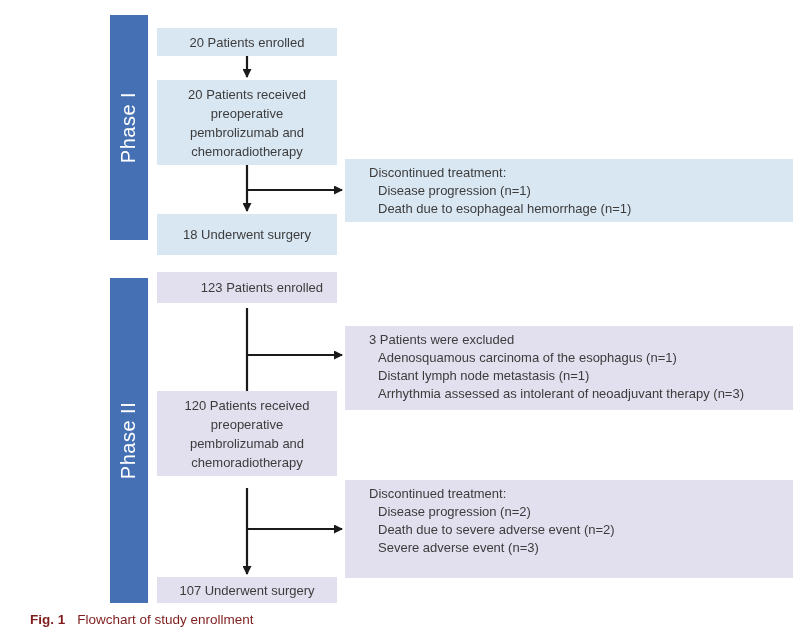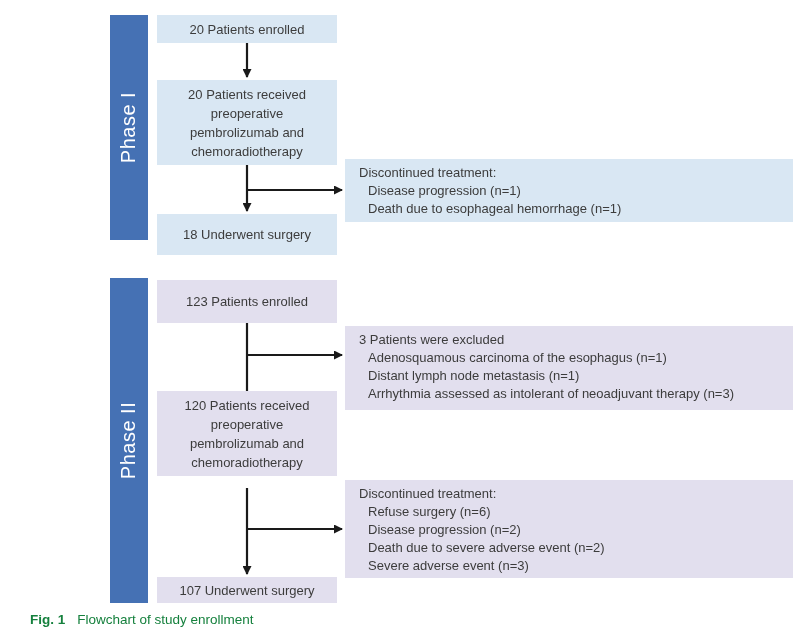--- a/index.html
+++ b/index.html
@@ -21,38 +21,38 @@
   #phase2-bar { top:278px; height:325px; }
 
   .node {
     position:absolute; left:157px; width:180px;
     display:flex; align-items:center; justify-content:center; text-align:center;
     font-size:13px; line-height:19px; color:#3c3c3c;
   }
   .node .inner { width:152px; }
   .p1 { background:#d9e7f3; }
   .p2 { background:#e2dfee; }
-  #p1-enrolled  { top:15px;  height:28px; }
+  #p1-enrolled  { top:28px;  height:28px; }
   #p1-treatment { top:80px;  height:85px;align-items:center; }
   #p1-surgery   { top:214px; height:41px; }
-  #p2-enrolled  { top:280px; height:43px; }
+  #p2-enrolled  { top:272px; height:31px;text-align:right; }
   #p2-treatment { top:391px; height:85px; }
   #p2-surgery   { top:577px; height:26px;align-items:center; }
 
   .side-box {
     position:absolute; left:345px; width:448px; box-sizing:border-box;
-    padding:5px 8px 5px 14px; font-size:13px; line-height:18px; color:#3c3c3c;
+    padding:5px 8px 5px 24px; font-size:13px; line-height:18px; color:#3c3c3c;
   }
   .side-box .item { padding-left:9px; }
   #p1-side { top:159px; height:63px; }
   #p2-excluded { top:326px; height:84px; }
   #p2-disc { top:480px; height:98px; }
 
   .caption {
-    position:absolute; left:30px; top:612px; font-size:13.5px; color:#15803d; white-space:nowrap;
+    position:absolute; left:30px; top:612px; font-size:13.5px; color:#7f1d1d; white-space:nowrap;
   }
   .caption .lbl { font-weight:bold; margin-right:12px; }
 </style>
 </head>
 <body>
 
 <div class="canvas">
 
   <svg class="arrows" viewBox="0 0 806 634">
     <defs>
@@ -110,21 +110,20 @@
       </div>
   </div>
 
   <div class="node p2" id="p2-treatment">
     <span class="inner">120 Patients received preoperative pembrolizumab and chemoradiotherapy</span>
   </div>
 
   <div class="side-box p2" id="p2-disc">
     <div>Discontinued treatment:</div>
     <div>
-        <div class="item">Refuse surgery (n=6)</div>
         <div class="item">Disease progression (n=2)</div>
         <div class="item">Death due to severe adverse event (n=2)</div>
         <div class="item">Severe adverse event (n=3)</div>
       </div>
   </div>
 
   <div class="node p2" id="p2-surgery">
     <span class="inner">107 Underwent surgery</span>
   </div>
 

